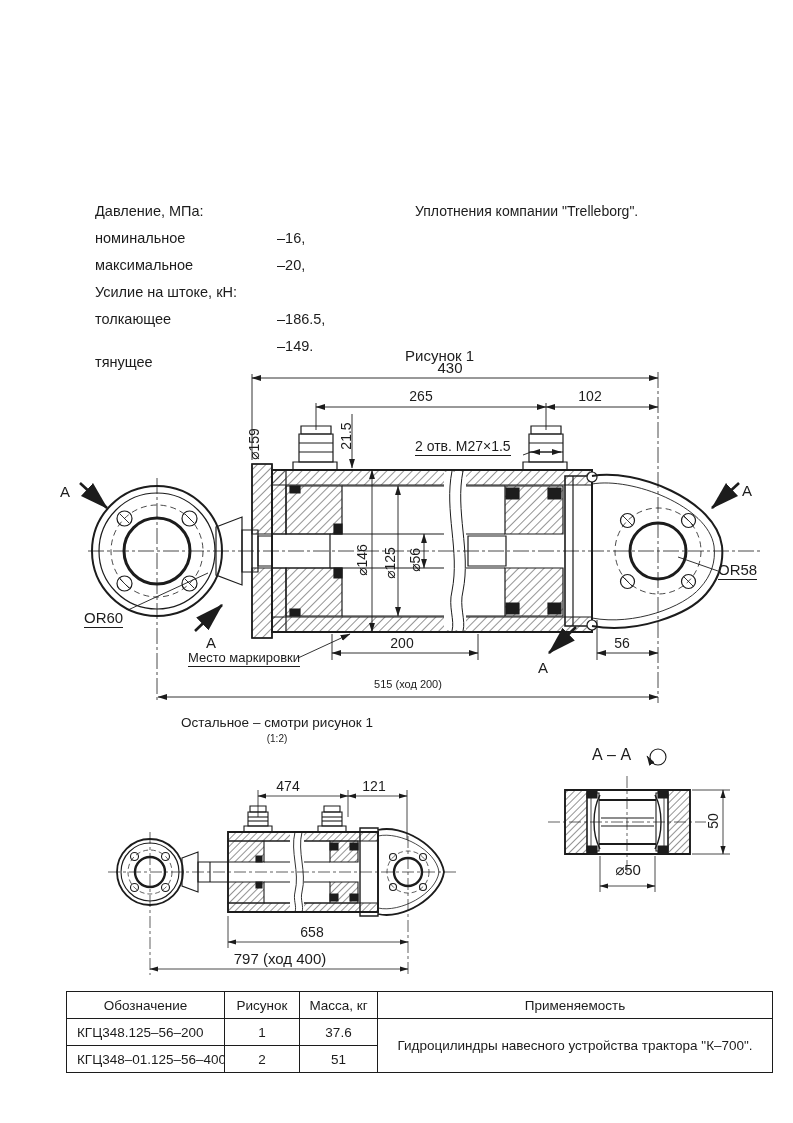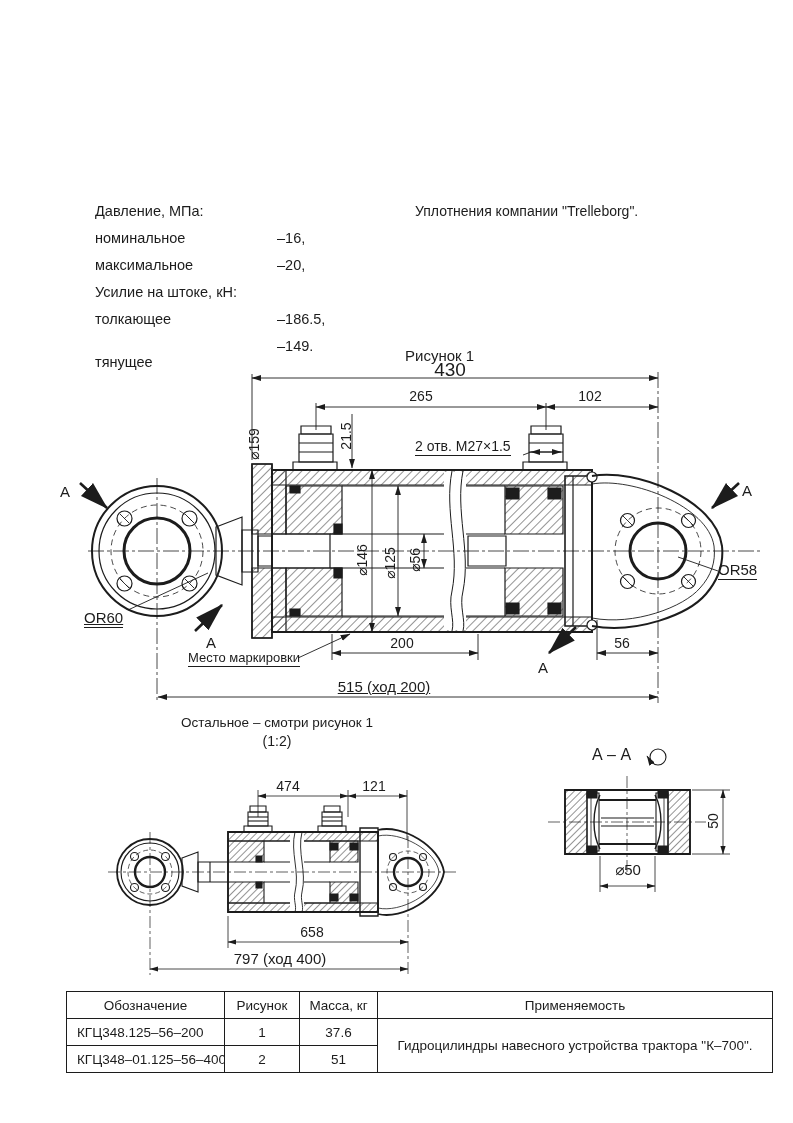--- a/index.html
+++ b/index.html
@@ -169,38 +169,38 @@
       <g stroke-width="2.6">
         <line x1="80" y1="483" x2="107" y2="508" marker-end="url(#m1)"></line>
         <line x1="195" y1="631" x2="222" y2="605" marker-end="url(#m1)"></line>
         <line x1="739" y1="483" x2="712" y2="508" marker-end="url(#m1)"></line>
         <line x1="576" y1="627" x2="549" y2="653" marker-end="url(#m1)"></line>
       </g>
     </g>
   </svg>
 
   <div class="abs dim" style="left:405px;top:335px;font-size:15px;margin-top:12px;">Рисунок 1</div>
-  <div class="abs dim c" style="left:420px;top:359px;width:60px;font-size:19px;">430</div>
+  <div class="abs dim c" style="left:420px;top:359px;width:60px;font-size:15px;">430</div>
   <div class="abs dim c" style="left:398px;top:388px;width:46px;">265</div>
   <div class="abs dim c" style="left:567px;top:388px;width:46px;">102</div>
   <div class="abs dim rot" style="left:324px;top:428px;width:44px;">21.5</div>
   <div class="abs dim rot" style="left:230px;top:436px;width:48px;">⌀159</div>
   <div class="abs dim ul" style="left:415px;top:438px;">2 отв. М27×1.5</div>
   <div class="abs dim rot" style="left:336px;top:552px;width:52px;">⌀146</div>
   <div class="abs dim rot" style="left:364px;top:555px;width:52px;">⌀125</div>
   <div class="abs dim rot" style="left:392px;top:552px;width:46px;">⌀56</div>
-  <div class="abs dim ul" style="left:84px;top:609px;font-size:15px;text-decoration:underline;">OR60</div>
+  <div class="abs dim ul" style="left:84px;top:609px;font-size:15px;">OR60</div>
   <div class="abs dim ul" style="left:718px;top:561px;font-size:15px;">OR58</div>
   <div class="abs dim" style="left:60px;top:483px;font-size:15px;">А</div>
   <div class="abs dim" style="left:206px;top:634px;font-size:15px;">А</div>
   <div class="abs dim" style="left:742px;top:482px;font-size:15px;">А</div>
   <div class="abs dim" style="left:538px;top:659px;font-size:15px;">А</div>
   <div class="abs dim c" style="left:380px;top:635px;width:44px;">200</div>
   <div class="abs dim c" style="left:604px;top:635px;width:36px;">56</div>
-  <div class="abs dim c" style="left:304px;top:678px;width:160px;font-size:15px;text-decoration:underline;">515 (ход 200)</div>
+  <div class="abs dim c" style="left:328px;top:678px;width:160px;font-size:11px;">515 (ход 200)</div>
   <div class="abs dim ul" style="left:188px;top:650px;font-size:13px;">Место маркировки</div>
 
 
   <svg style="left:95px;top:775px;" width="370" height="210" viewBox="95 775 370 210">
     <defs>
       <pattern id="h2" patternUnits="userSpaceOnUse" width="5" height="5" patternTransform="rotate(45)">
         <line x1="0" y1="0" x2="0" y2="5" stroke="#2a2a2a" stroke-width="1"></line>
       </pattern>
       <marker id="m2" markerWidth="12" markerHeight="8" refX="10.5" refY="4" orient="auto-start-reverse">
         <path d="M0,0.6 L11,4 L0,7.4 Z" fill="#1c1c1c"></path>
@@ -278,21 +278,21 @@
         <line x1="348" y1="796" x2="407" y2="796" marker-start="url(#m2)" marker-end="url(#m2)"></line>
         <line x1="228" y1="916" x2="228" y2="948"></line>
         <line x1="228" y1="942" x2="408" y2="942" marker-start="url(#m2)" marker-end="url(#m2)"></line>
         <line x1="150" y1="969" x2="408" y2="969" marker-start="url(#m2)" marker-end="url(#m2)"></line>
       </g>
     </g>
   </svg>
 
   <div class="abs c" style="left:172px;top:715px;width:210px;z-index:3;">
     <div style="font-size:13.5px;white-space:nowrap;">Остальное – смотри рисунок 1</div>
-    <div style="font-size:14px;margin-top:3px;">(1:2)</div>
+    <div style="font-size:10px;margin-top:3px;">(1:2)</div>
   </div>
   <div class="abs dim c" style="left:264px;top:778px;width:48px;">474</div>
   <div class="abs dim c" style="left:352px;top:778px;width:44px;">121</div>
   <div class="abs dim c" style="left:288px;top:924px;width:48px;">658</div>
   <div class="abs dim c" style="left:200px;top:950px;width:160px;font-size:15px;">797 (ход 400)</div>
 
   <svg style="left:540px;top:738px;" width="235" height="165" viewBox="540 738 235 165">
     <defs>
       <pattern id="h3" patternUnits="userSpaceOnUse" width="5" height="5" patternTransform="rotate(45)">
         <line x1="0" y1="0" x2="0" y2="5" stroke="#2a2a2a" stroke-width="1"></line>

